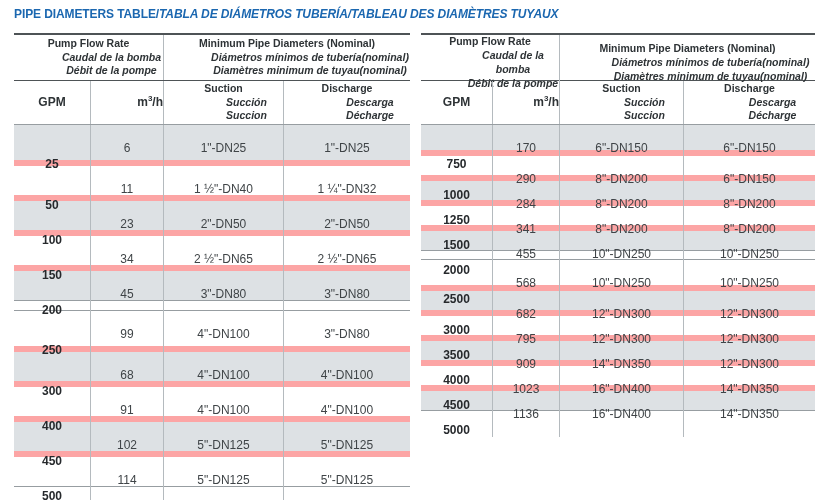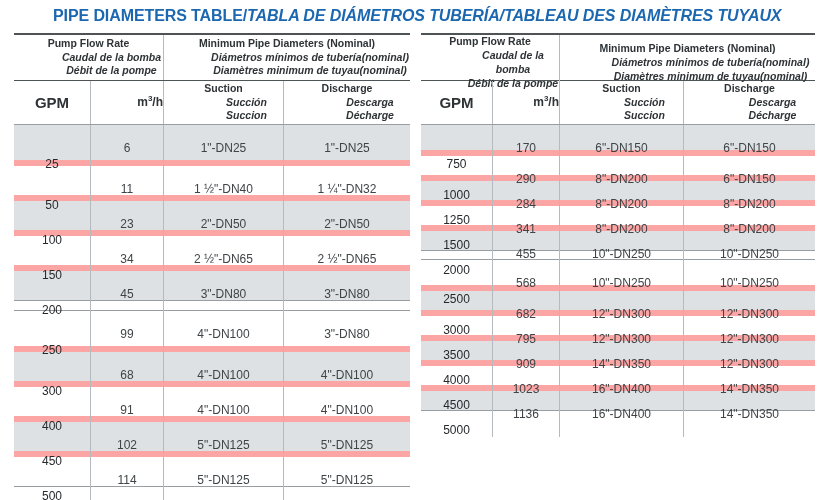--- a/index.html
+++ b/index.html
@@ -1,59 +1,59 @@
 <!DOCTYPE html>
 <html><head>
 <meta charset="utf-8">
 <style>
   * { margin:0; padding:0; box-sizing:border-box; }
   html,body { width:817px; height:500px; background:#ffffff; overflow:hidden;
     font-family:"Liberation Sans", sans-serif; }
   body { position:relative; }
 
-  .title { position:absolute; left:14px; top:7px; font-size:16px; font-weight:bold;
-    color:#1b67b0; letter-spacing:-0.1px; white-space:nowrap;margin-left:39px; }
+  .title { position:absolute; left:14px; top:7px; font-size:12px; font-weight:bold;
+    color:#1b67b0; letter-spacing:-0.1px; white-space:nowrap; }
   .title .it { font-style:italic; }
 
   .ptable { position:absolute; top:33px; border-top:2px solid #4e5356; background:#fff; }
   .t-left  { left:14px;  width:396px; }
   .t-right { left:421px; width:394px; }
 
   .hrow1 { display:grid; height:46px; border-bottom:1.5px solid #4e5356; }
   .t-left  .hrow1 { grid-template-columns:149px 247px; }
   .t-right .hrow1 { grid-template-columns:138px 256px; }
 
   .hrow2 { display:grid; height:44px; border-bottom:1px solid #979da1; }
   .t-left  .hrow2 { grid-template-columns:76px 73px 120px 127px; }
   .t-right .hrow2 { grid-template-columns:71px 67px 124px 132px; }
 
   .hcell { display:flex; flex-direction:column; justify-content:center; align-items:center;
     text-align:center; font-size:10.5px; font-weight:bold; color:#2e3336; line-height:1.32; }
   .hcell + .hcell { border-left:1px solid #b4babe; }
   .hcell .it { font-style:italic;margin-left:46px; }
-  .gpm-h { font-size:15px; }
+  .gpm-h { font-size:12px; }
   .m3h-h { font-size:12px;align-items:flex-end; }
   .m3h-h sup { font-size:8px; font-weight:bold; }
 
   .block { border-bottom:1px solid #979da1; }
   .gap { height:9px; background:#fff; }
   .t-right .gap { height:8px; }
   .block.second { border-top:1px solid #979da1; }
 
   .row { display:grid; }
   .t-left  .row { grid-template-columns:76px 73px 120px 127px; height:35px; }
   .t-right .row { grid-template-columns:71px 67px 124px 132px; height:25px; }
   .row + .row { border-top:6px solid #fca5a5; }
   .shade-odd  .row:nth-child(odd)  { background:#dde1e4; }
   .shade-even .row:nth-child(even) { background:#dde1e4; }
 
   .cell { display:flex; align-items:center; justify-content:center;
     font-size:12px; color:#3f4447; white-space:nowrap; }
   .cell + .cell { border-left:1px solid #b4babe; }
-  .cell.gpm { font-weight:normal; color:#26292c;margin-top:32px; }
+  .cell.gpm { font-weight:bold; color:#26292c;margin-top:32px; }
 </style>
 </head>
 <body>
 
 <div class="title"><span>PIPE DIAMETERS TABLE/</span><span class="it">TABLA DE DIÁMETROS TUBERÍA/TABLEAU DES DIAMÈTRES TUYAUX</span></div>
 
 <div class="ptable t-left">
   <div class="hrow1">
     <div class="hcell">
       <span>Pump Flow Rate</span>

